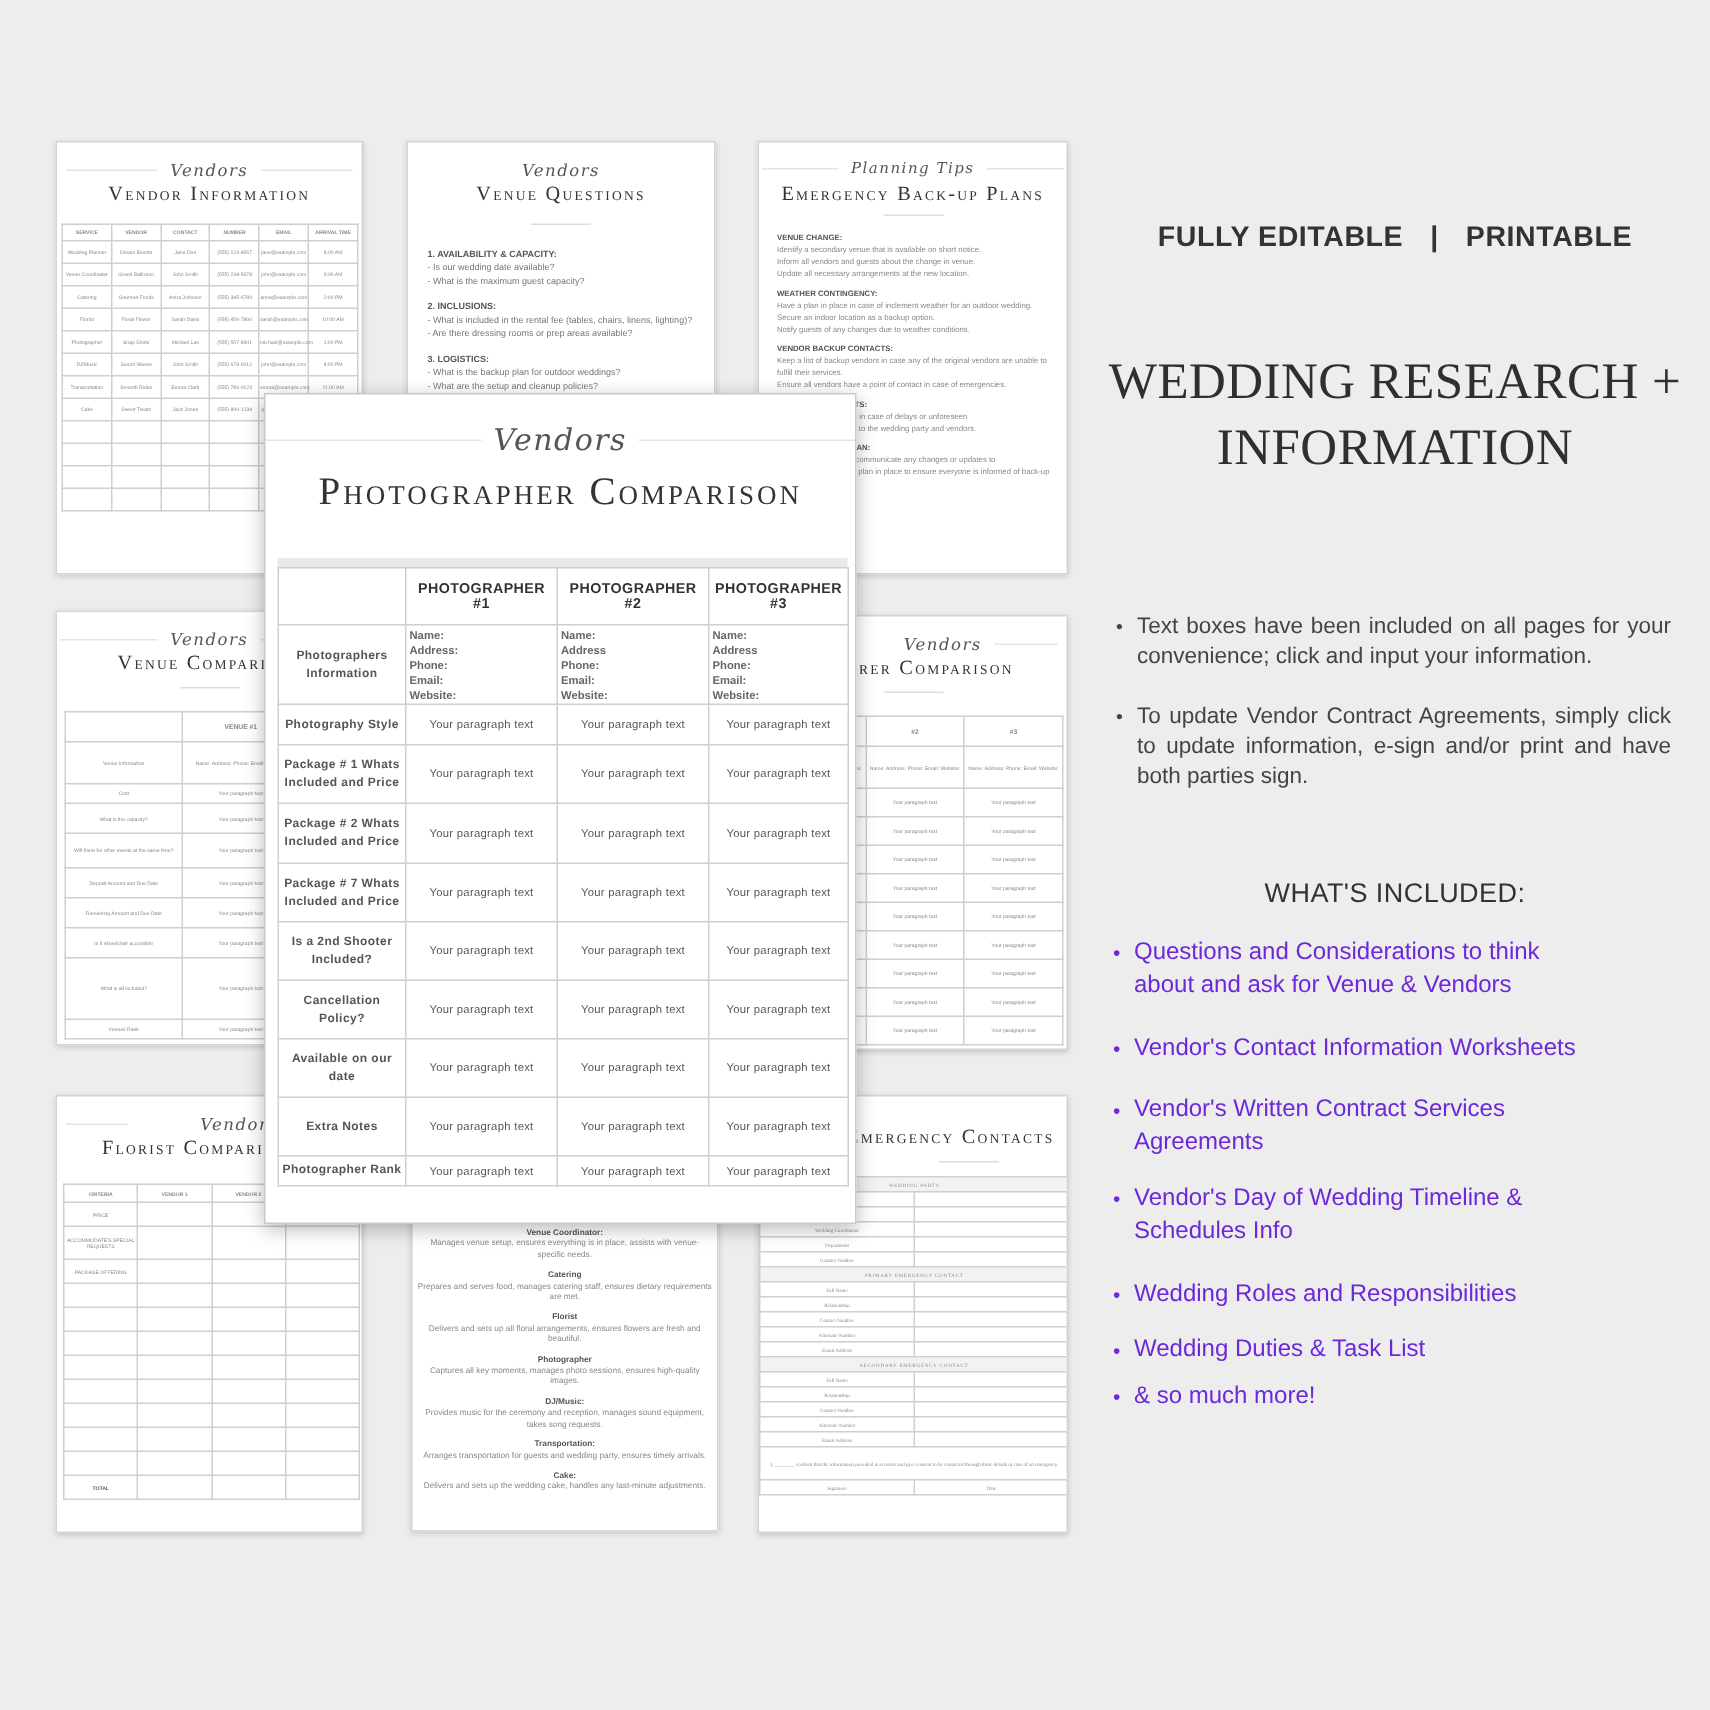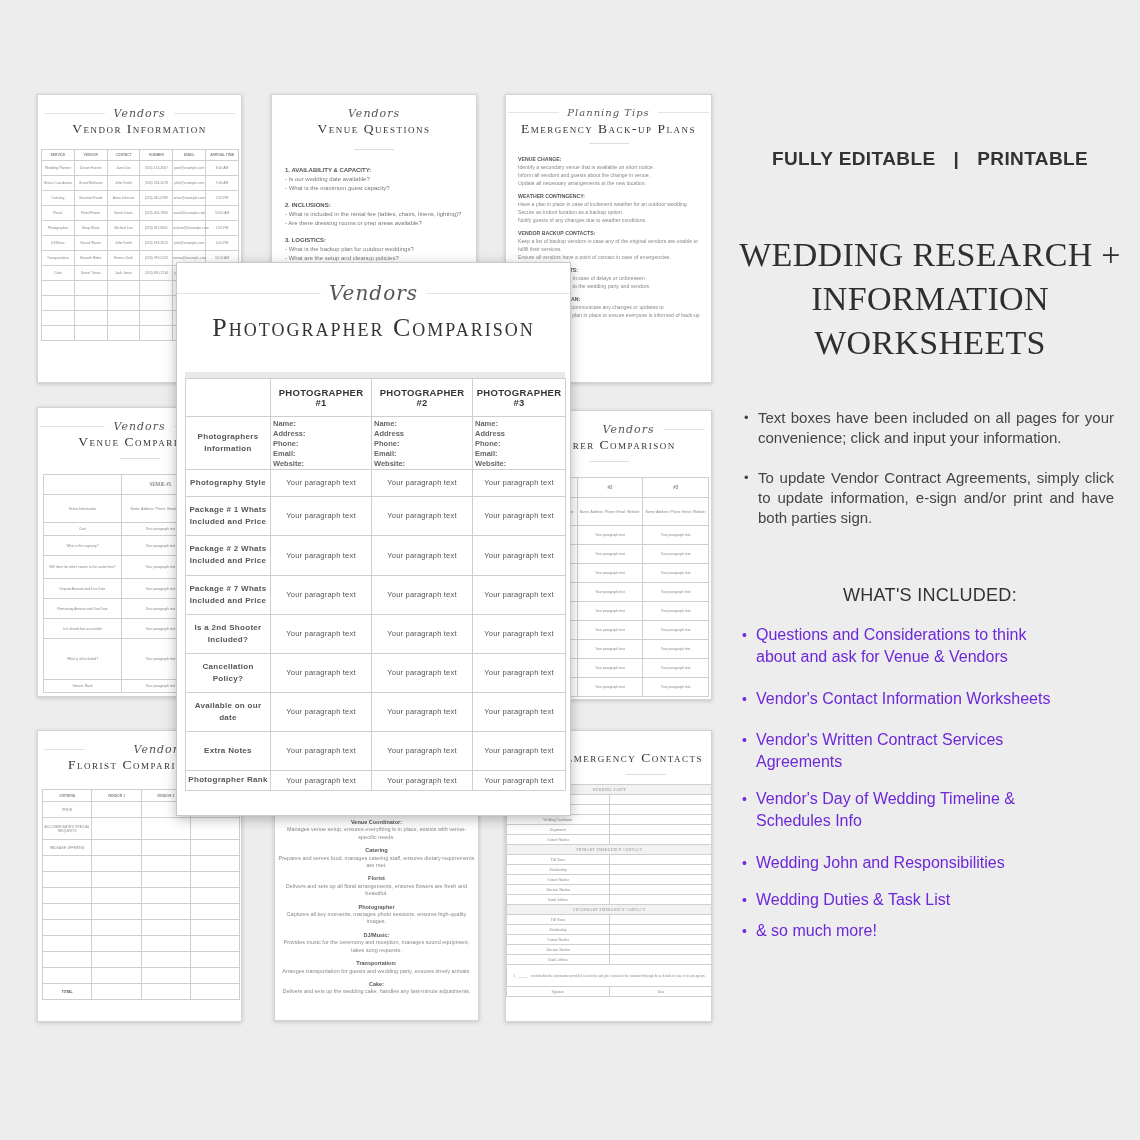--- a/index.html
+++ b/index.html
@@ -684,31 +684,30 @@
   </div>
 </div>
 
 <div class="right" id="editable">
   <span>FULLY EDITABLE</span><span class="sep">|</span><span>PRINTABLE</span>
 </div>
 
 <div class="right" id="headline">
   <div>WEDDING RESEARCH +</div>
   <div>INFORMATION</div>
-  <div>WORKSHEETS</div>
 </div>
 
 <ul class="right" id="notes">
   <li>Text boxes have been included on all pages for your convenience; click and input your information.</li>
   <li>To update Vendor Contract Agreements, simply click to update information, e-sign  and/or print and have both parties sign.</li>
 </ul>
 
 <div class="right" id="included-title">WHAT'S INCLUDED:</div>
 
 <ul class="right" id="included">
   <li style="width:320px;margin-bottom:20px;">Questions and Considerations to think about and ask for Venue &amp; Vendors</li>
   <li style="margin-bottom:19px;">Vendor's Contact Information Worksheets</li>
   <li style="width:300px;margin-bottom:15px;">Vendor's Written Contract Services Agreements</li>
   <li style="width:310px;margin-bottom:20px;">Vendor's Day of Wedding Timeline &amp; Schedules Info</li>
-  <li style="margin-bottom:15px;">Wedding John and Responsibilities</li>
+  <li style="margin-bottom:15px;">Wedding Roles and Responsibilities</li>
   <li style="margin-bottom:9px;">Wedding Duties &amp; Task List</li>
   <li>&amp; so much more!</li>
 </ul>
 
 </body></html>

